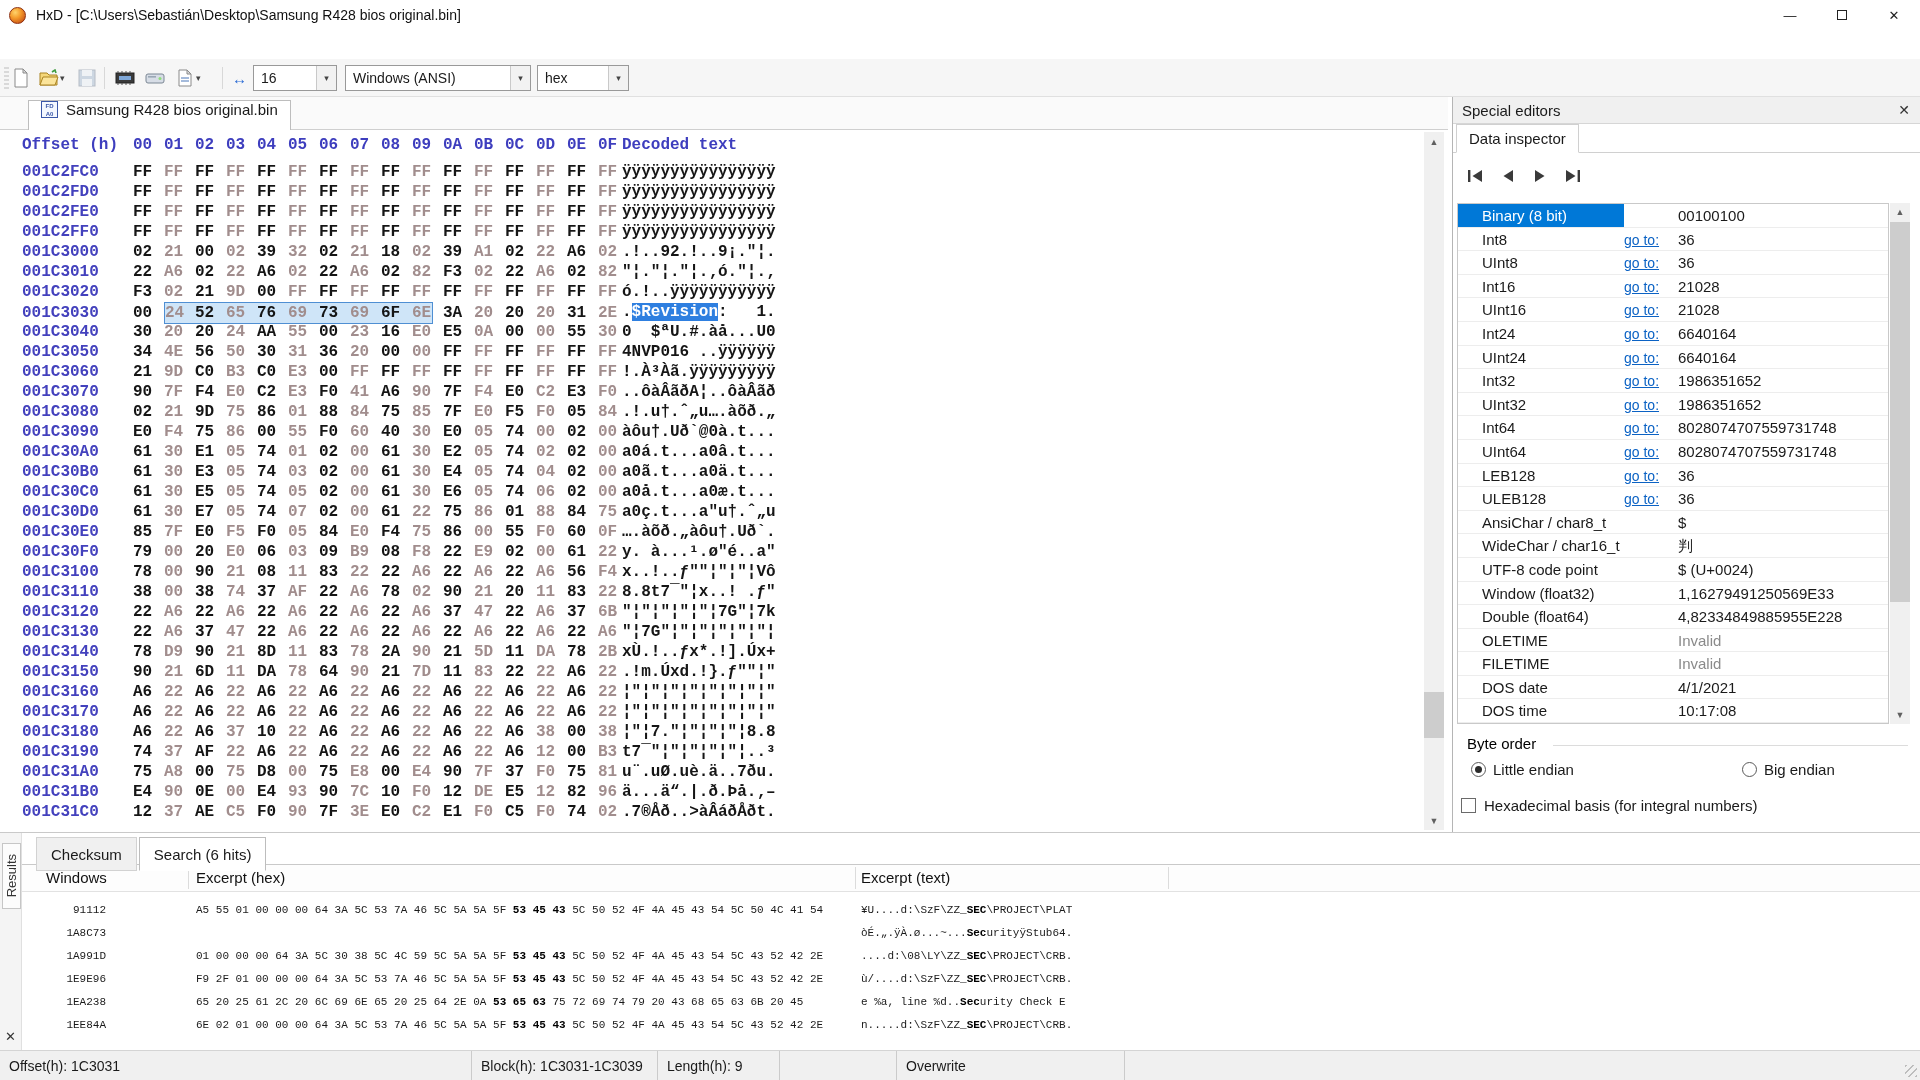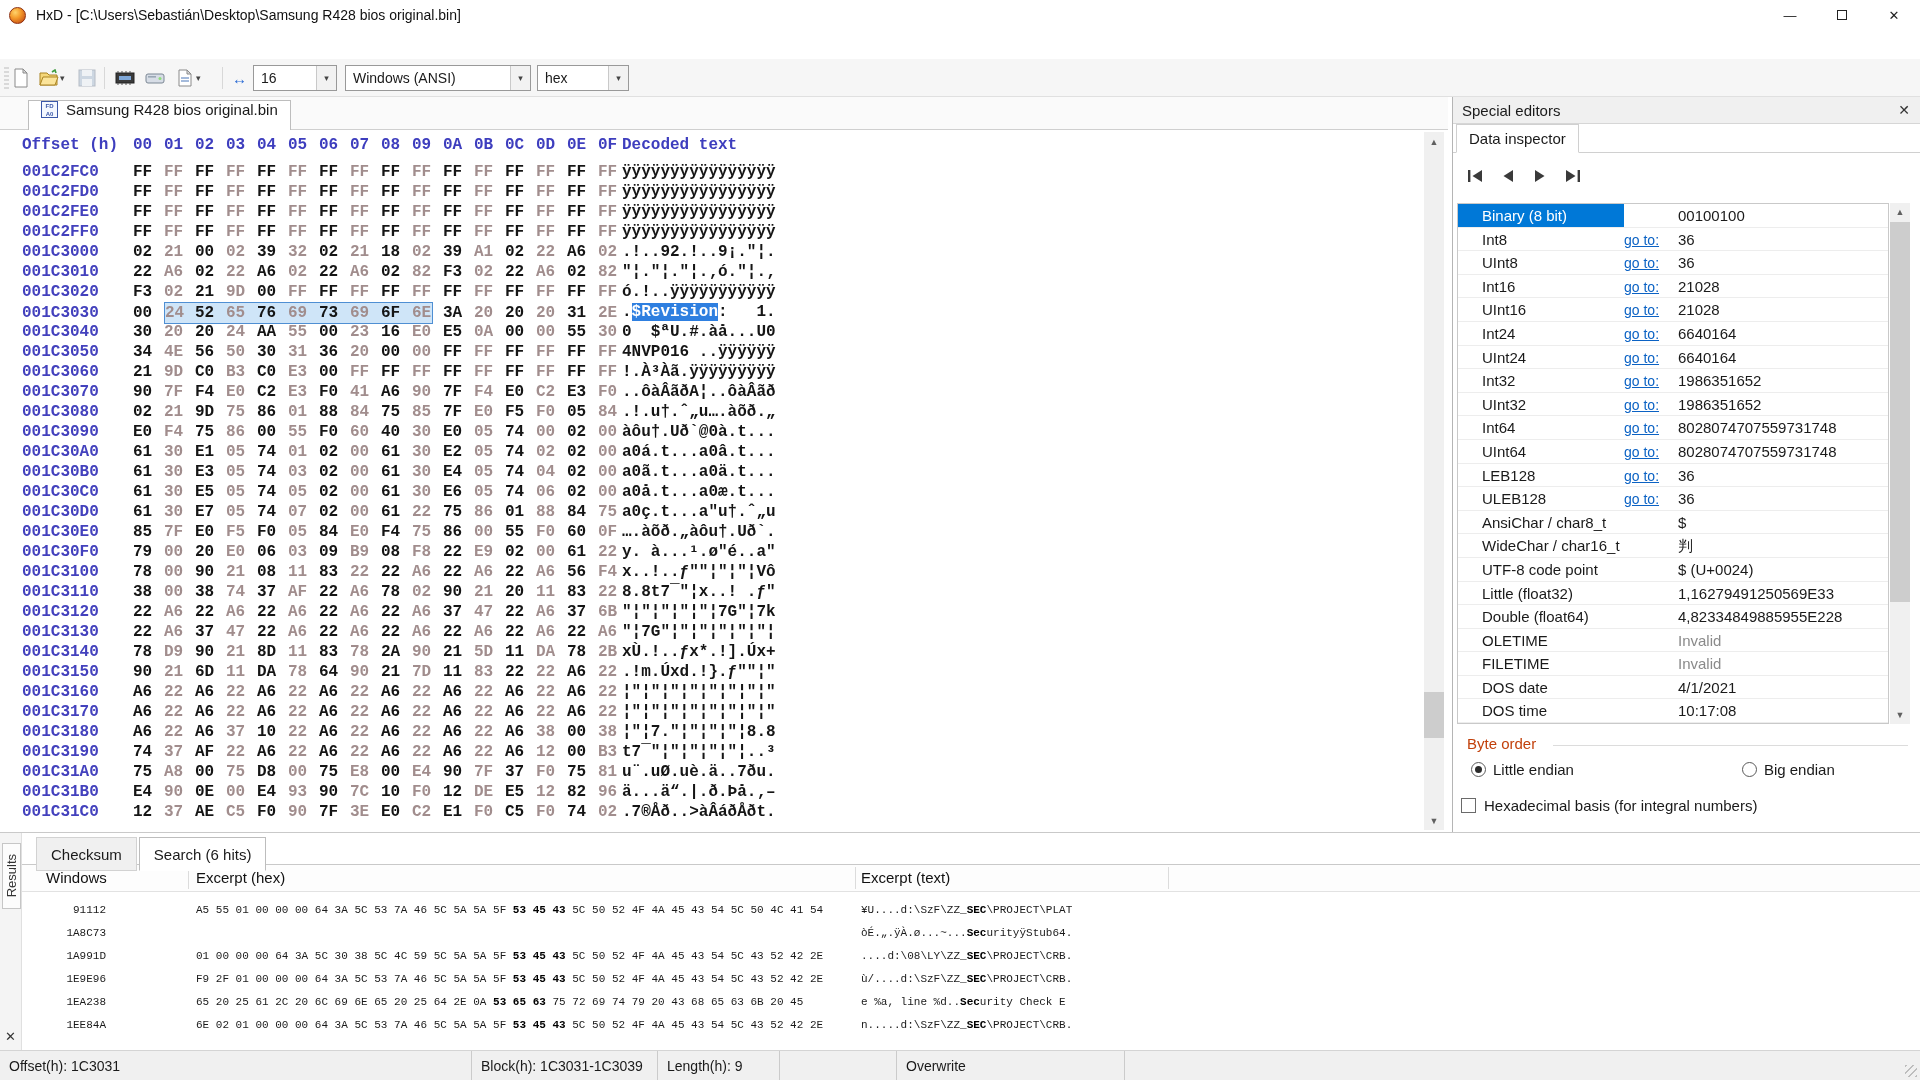--- a/index.html
+++ b/index.html
@@ -94,21 +94,21 @@
   .i-label { width:166px; padding-left:24px; white-space:nowrap; overflow:hidden; }
   .i-label.sel { background:#0078d7; color:#fff; }
   .i-goto { width:46px; }
   .i-goto a { color:#0b62c4; text-decoration:underline; font-size:14px; }
   .i-value { padding-left:8px; white-space:nowrap; }
   .dim { color:#8a8a8a; }
   .grid-sb { position:absolute; left:437px; top:106px; width:20px; height:521px; background:#f0f0f0; }
   .grid-sb .arr { position:absolute; left:0; width:20px; height:18px; color:#606060; font-size:9px;
     display:flex; align-items:center; justify-content:center; }
   .grid-sb .thumb { position:absolute; left:0; top:19px; width:20px; height:380px; background:#cdcdcd; }
-  .byteorder-label { position:absolute; left:14px; top:638px; color:#c2410c; background:#fff; padding-right:6px; z-index:1;}
+  .byteorder-label { position:absolute; left:14px; top:638px; color:#000000; background:#fff; padding-right:6px; z-index:1;}
   .byteorder-line { position:absolute; left:100px; right:12px; top:648px; border-top:1px solid #dcdcdc; }
   .radio-row { position:absolute; left:18px; top:664px; width:430px; display:flex; }
   .radio-wrap { display:flex; align-items:center; }
   .radio-wrap.big { margin-left:168px;align-items:center; }
   .radio { width:15px; height:15px; border:1px solid #5a5a5a; border-radius:50%; margin-right:7px;
     display:flex; align-items:center; justify-content:center; background:#fff; }
   .radio .dot { width:7px; height:7px; border-radius:50%; background:#2b2b2b; }
   .hexbasis { position:absolute; left:8px; top:700px; display:flex; align-items:center; }
   .checkbox { width:15px; height:15px; border:1px solid #6a6a6a; background:#fff; margin-right:8px; }
 
@@ -419,21 +419,21 @@
           <span class="i-label">WideChar / char16_t</span>
           <span class="i-goto"></span>
           <span class="i-value">判</span>
         </div>
         <div class="insp-row">
           <span class="i-label">UTF-8 code point</span>
           <span class="i-goto"></span>
           <span class="i-value">$ (U+0024)</span>
         </div>
         <div class="insp-row">
-          <span class="i-label">Little (float32)</span>
+          <span class="i-label">Window (float32)</span>
           <span class="i-goto"></span>
           <span class="i-value">1,16279491250569E33</span>
         </div>
         <div class="insp-row">
           <span class="i-label">Double (float64)</span>
           <span class="i-goto"></span>
           <span class="i-value">4,82334849885955E228</span>
         </div>
         <div class="insp-row">
           <span class="i-label">OLETIME</span>

